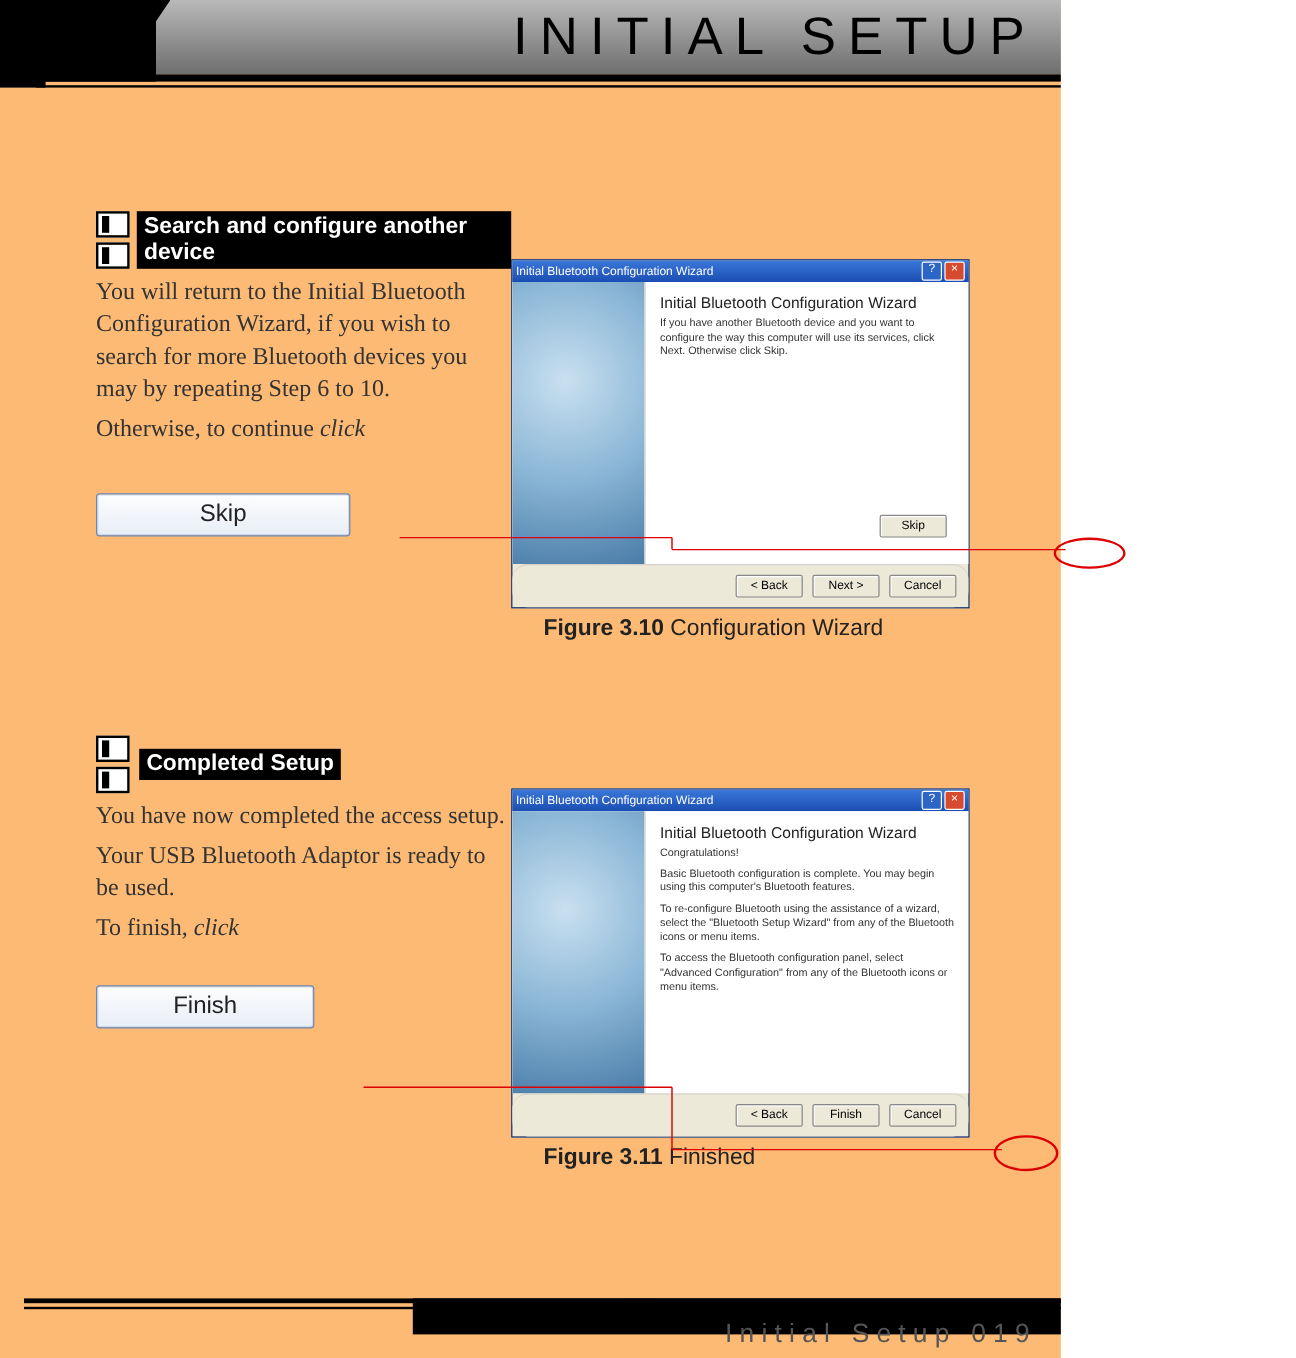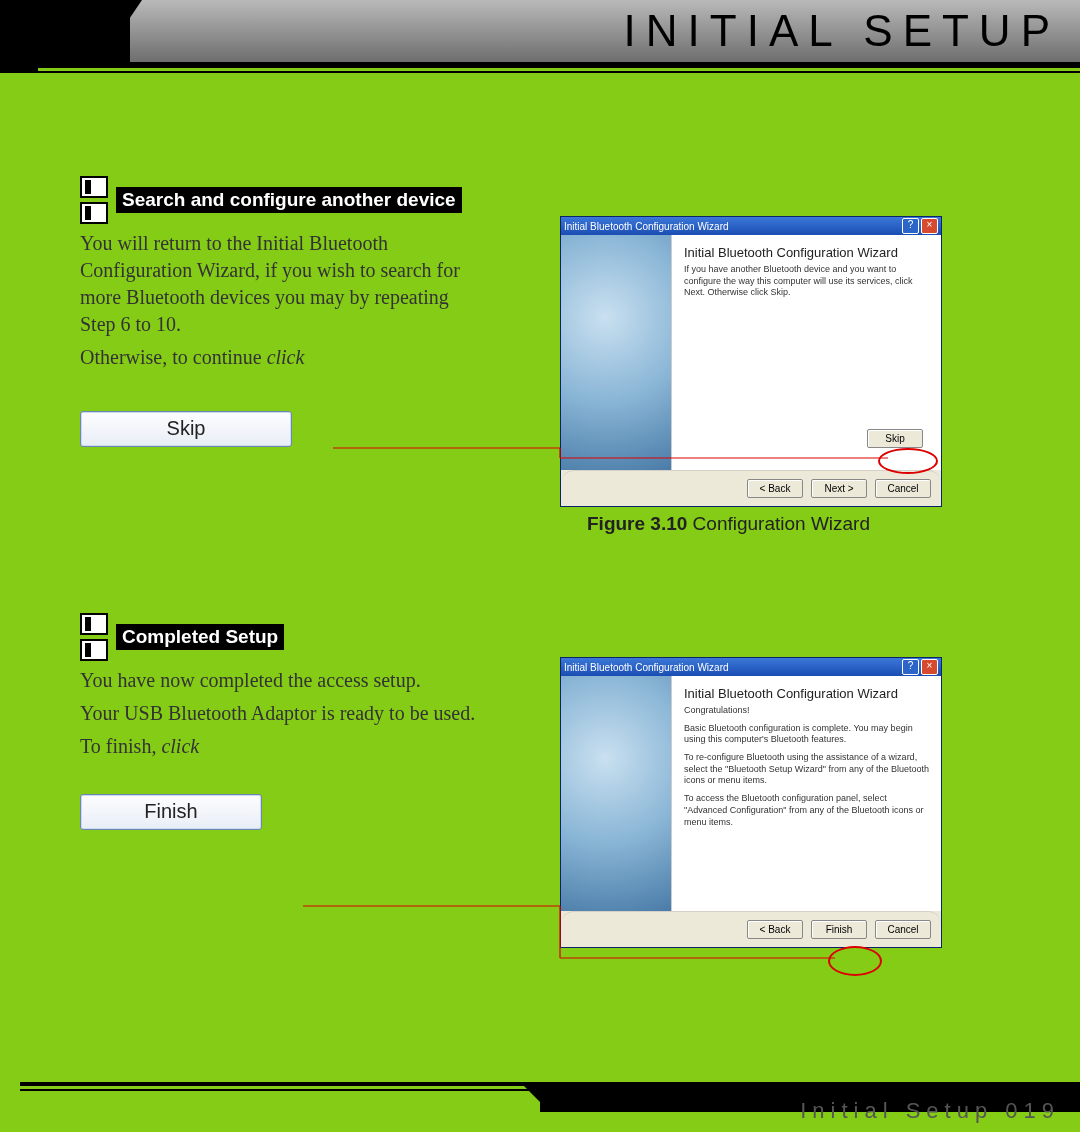--- a/index.html
+++ b/index.html
@@ -1,26 +1,26 @@
 <!DOCTYPE html>
 <html><head>
 <meta charset="utf-8">
 <style>
   html,body{margin:0;padding:0;background:#fff;font-family:Arial,Helvetica,sans-serif;color:#222;}
-  .page{width:1080px;height:1132px;position:relative;background:#84cc16;}
+  .page{width:884px;height:1132px;position:relative;background:#fdba74;}
   .top-band{position:absolute;left:0;right:0;top:0;height:78px;}
   .top-band .left-black{position:absolute;left:0;top:0;width:130px;height:68px;background:#000;}
   .top-band .grad{position:absolute;left:130px;top:0;right:0;height:62px;background:linear-gradient(180deg,#b9b9b9 0%,#6e6e6e 100%);}
   .top-band .tri{position:absolute;left:100px;top:0;width:42px;height:62px;background:#000;clip-path:polygon(0 0,100% 0,0 100%);}
   .top-band .title{position:absolute;right:20px;top:6px;font-family:"Arial Black",Arial,sans-serif;letter-spacing:10px;font-size:44px;color:#000;text-transform:uppercase;}
   .top-band .underline{position:absolute;left:30px;top:62px;right:0;height:6px;background:#000;}
   .top-band .underline2{position:absolute;left:30px;top:71px;right:0;height:2px;background:#000;}
   .top-band .leftblock{position:absolute;left:0;top:62px;width:38px;height:11px;background:#000;}
 
-  .content{position:absolute;left:80px;top:176px;right:60px;}
+  .content{position:absolute;left:80px;top:176px;right:76px;}
 
   .step-head{display:inline-block;background:#000;color:#fff;font-weight:bold;font-size:19px;padding:2px 6px;margin-left:6px;}
   .step-ico{display:inline-block;width:28px;height:22px;background:#fff;border:2px solid #000;position:relative;vertical-align:middle;box-sizing:border-box;}
   .step-ico:before{content:"";position:absolute;left:3px;top:2px;width:6px;height:14px;background:#000;}
   .step-ico2{margin-top:4px;}
   .head-row{display:flex;align-items:center;gap:0;}
   .ico-col{display:flex;flex-direction:column;width:30px;}
 
   .para{font-size:20px;line-height:1.35;color:#333;margin:6px 0 0 0; max-width:380px;font-family:Liberation Serif, serif;}
   .click-i{font-style:italic;}
@@ -171,20 +171,23 @@
               <div class="sub">To re-configure Bluetooth using the assistance of a wizard, select the "Bluetooth Setup Wizard" from any of the Bluetooth icons or menu items.</div>
               <div class="sub">To access the Bluetooth configuration panel, select "Advanced Configuration" from any of the Bluetooth icons or menu items.</div>
             </div>
           </div>
           <div class="footer">
             <button class="win-btn">&lt; Back</button>
             <button class="win-btn">Finish</button>
             <button class="win-btn">Cancel</button>
           </div>
         </div>
+        <div class="fig-cap">
+          <b>Figure 3.11</b><span> Finished</span>
+        </div>
       </div>
     </div>
 
     <svg class="callout" style="left:0;top:440px;width:940px;height:400px">
       <line x1="223" y1="290" x2="480" y2="290" class="h"></line>
       <line x1="480" y1="290" x2="480" y2="342" class="h"></line>
       <line x1="480" y1="342" x2="755" y2="342" class="h"></line>
     </svg>
     <div class="oval" style="left:748px;top:770px;width:50px;height:26px"></div>
 

